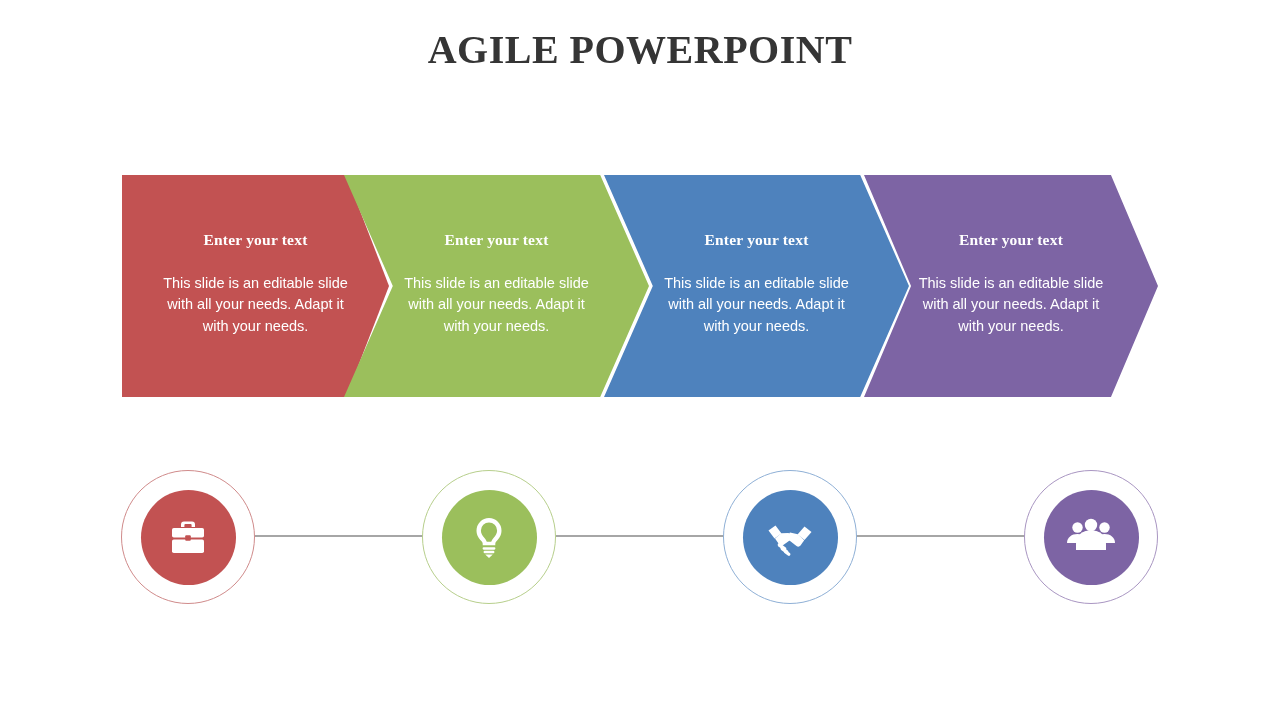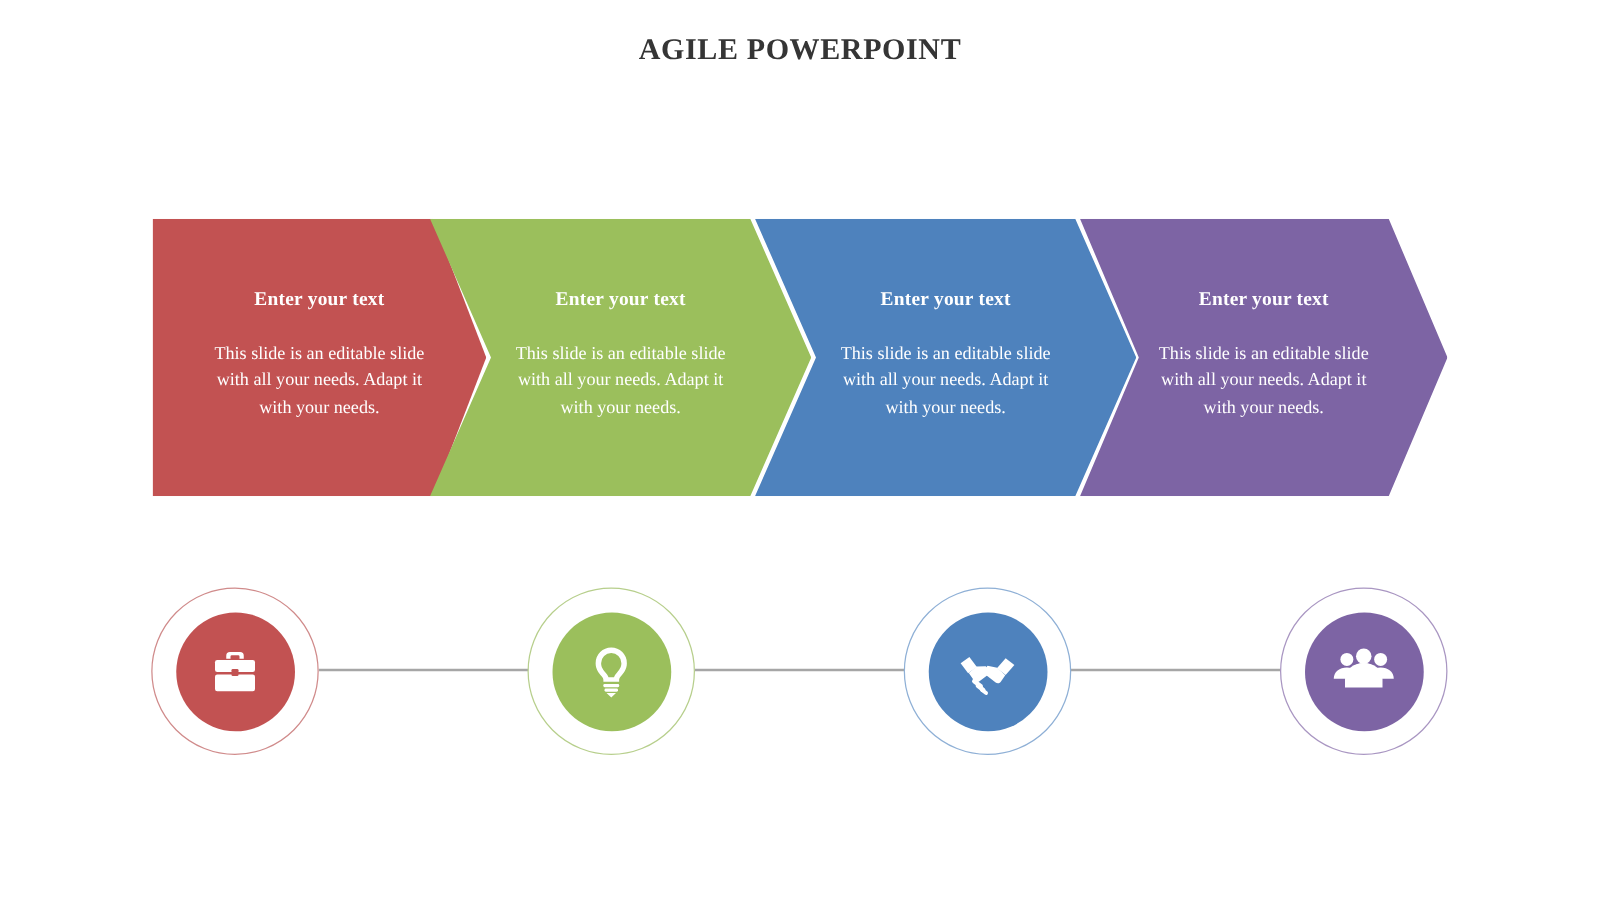--- a/index.html
+++ b/index.html
@@ -19,21 +19,21 @@
 
   
   .slide-title {
     position: absolute;
     top: 26px;
     left: 0;
     width: 1280px;
     text-align: center;
     font-family: "Liberation Serif", "DejaVu Serif", serif;
     font-weight: bold;
-    font-size: 24px;
+    font-size: 40px;
     letter-spacing: 0.5px;
     color: #353535;
     line-height: 1.2;
   }
 
   
   .arrow-band {
     position: absolute;
     top: 175px;
     left: 122px;
@@ -69,21 +69,21 @@
   .arrow-heading {
     font-family: "Liberation Serif", "DejaVu Serif", serif;
     font-weight: bold;
     font-size: 15.5px;
     color: #ffffff;
     margin-bottom: 24px;
     letter-spacing: 0.2px;
   }
 
   .arrow-body {
-    font-family: Liberation Serif, serif;
+    font-family: Liberation Sans, sans-serif;
     font-size: 14.5px;
     color: #ffffff;
     line-height: 1.47;
     text-align: center;
   }
 
   .connector {
     position: absolute;
     top: 535px;
     height: 2px;

